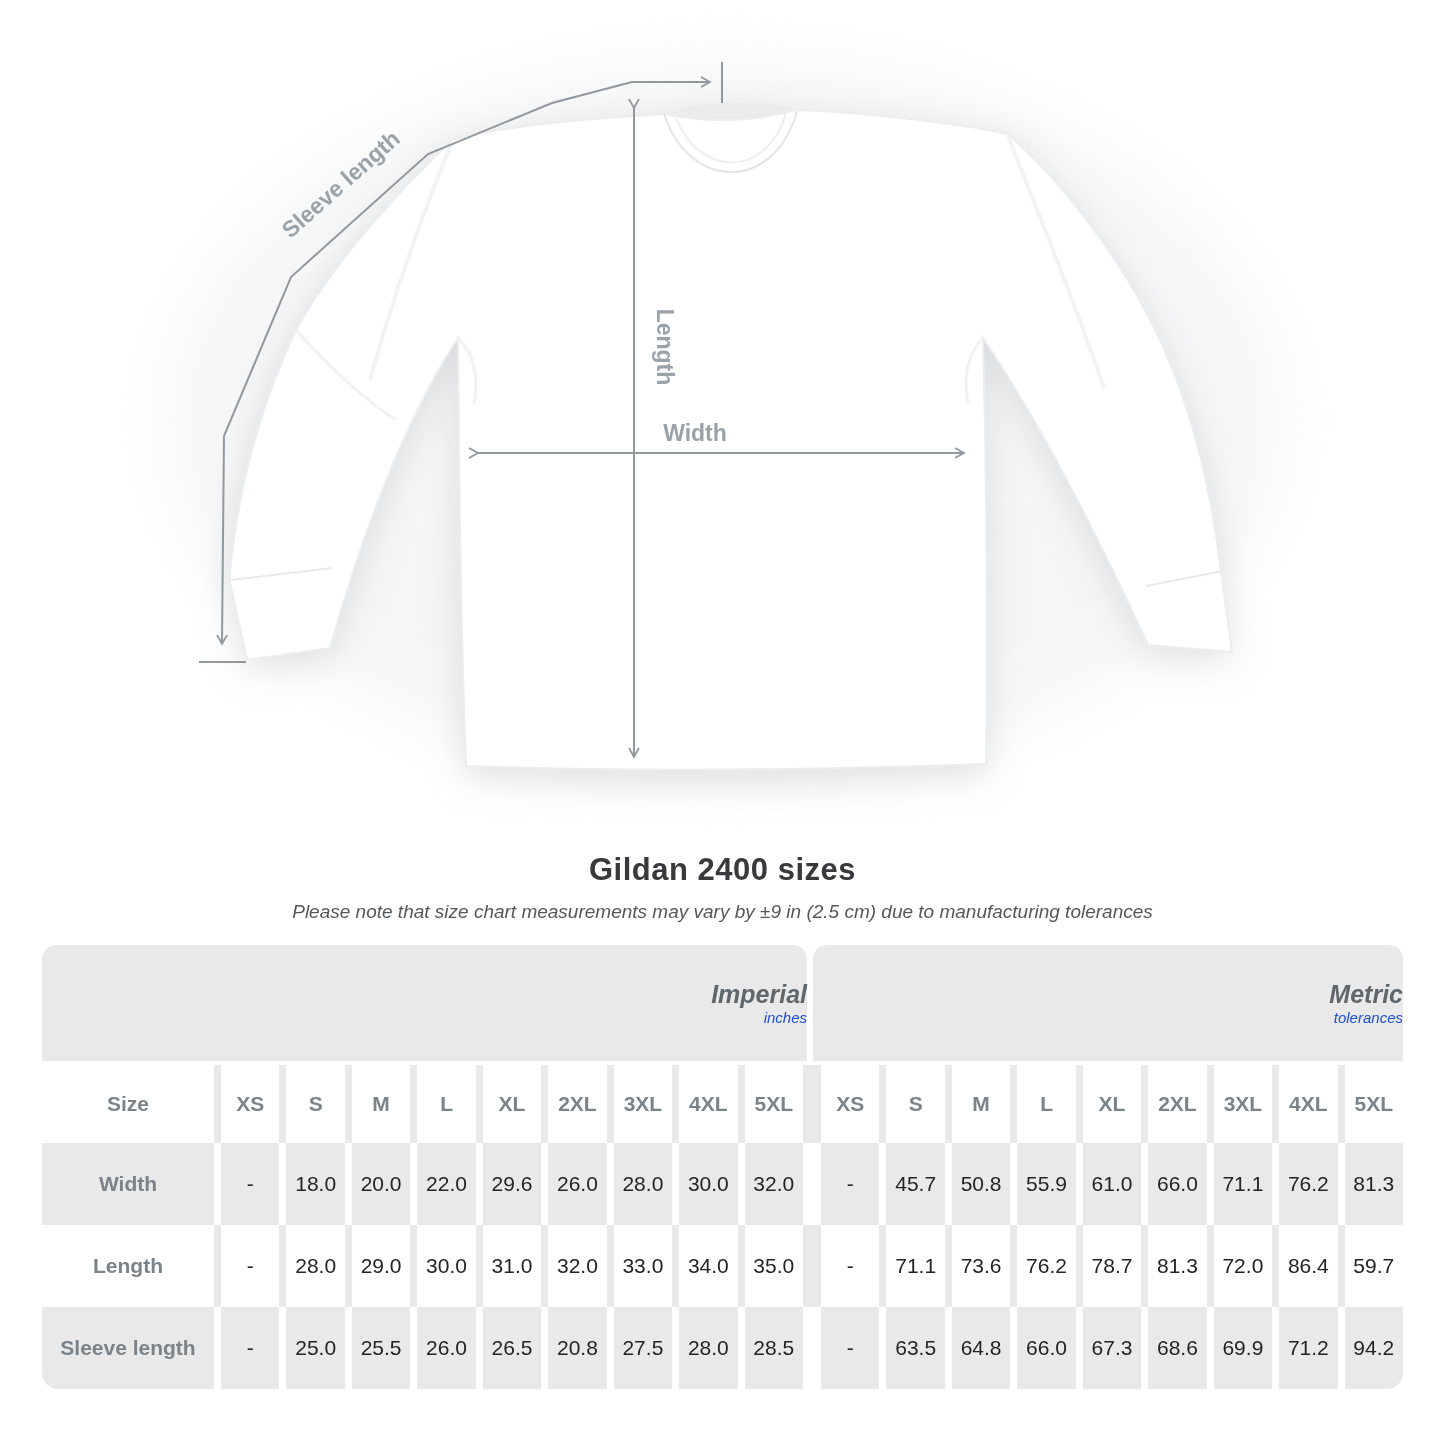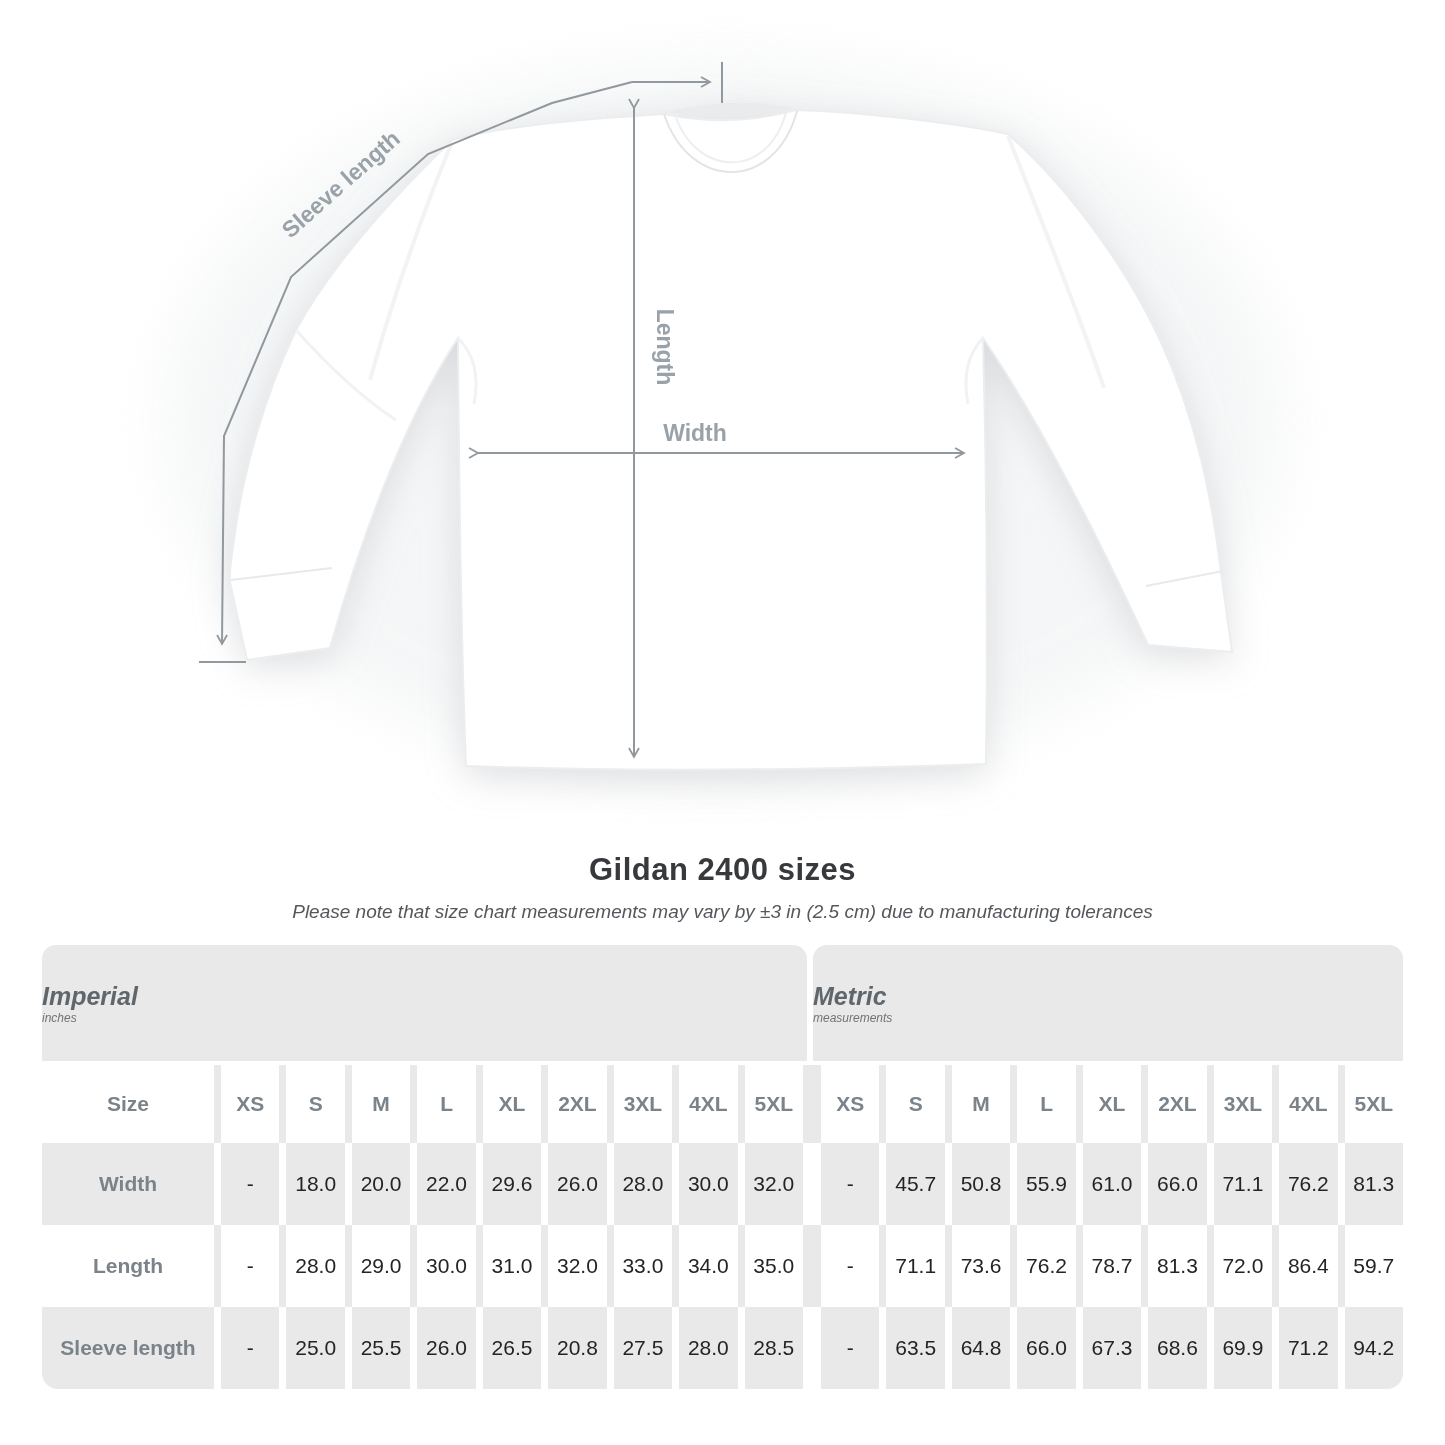--- a/index.html
+++ b/index.html
@@ -17,26 +17,26 @@
   .page-subtitle{
     position:absolute;left:0;top:901px;width:1445px;text-align:center;
     font-size:19px;font-style:italic;color:#54585c;
   }
 
   
   .tablewrap{position:absolute;left:42px;top:945px;width:1361px;}
   .band{display:flex;height:116px;}
   .band-section{
     background:#e9e9e9;border-radius:14px 14px 0 0;
-    display:flex;flex-direction:column;align-items:flex-start;justify-content:center;
+    display:flex;flex-direction:column;align-items:flex-end;justify-content:center;
   }
   .band-imperial{width:765px;margin-right:6px;}
   .band-metric{flex:1;}
   .band-name{font-size:25px;font-weight:bold;font-style:italic;color:#5f666c;}
-  .band-unit{font-size:12px;font-style:italic;color:#737373;}
+  .band-unit{font-size:15px;font-style:italic;color:#1d4ed8;}
 
   .trow{
     display:grid;
     grid-template-columns:172px repeat(9,1fr) 4px repeat(9,1fr);
     column-gap:7px;align-items:stretch;
   }
   .trow .cell{display:flex;align-items:center;justify-content:center;}
   .row-header{height:78px;margin-top:4px;background:#e9e9e9;}
   .row-header .cell{background:#ffffff;}
   .row-white{height:82px;background:#e9e9e9;}
@@ -115,32 +115,32 @@
 
     <g fill="#9aa2a9" font-size="23" font-weight="bold">
       <text x="695" y="441" text-anchor="middle">Width</text>
       <text transform="translate(657,347) rotate(90)" text-anchor="middle">Length</text>
       <text transform="translate(346,190) rotate(-41.5)" text-anchor="middle">Sleeve length</text>
     </g>
   </svg>
 
   
   <div class="page-title">Gildan 2400 sizes</div>
-  <div class="page-subtitle">Please note that size chart measurements may vary by ±3 in (2.5 cm) due to manufacturing tolerances</div>
+  <div class="page-subtitle">Please note that size chart measurements may vary by ±9 in (2.5 cm) due to manufacturing tolerances</div>
 
   
   <div class="tablewrap">
     <div class="band">
       <div class="band-section band-imperial">
         <div class="band-name">Imperial</div>
         <div class="band-unit">inches</div>
       </div>
       <div class="band-section band-metric">
         <div class="band-name">Metric</div>
-        <div class="band-unit">measurements</div>
+        <div class="band-unit">tolerances</div>
       </div>
     </div>
     <div id="size-grid">
         <div class="trow row-header">
           <div class="cell head-cell">Size</div>
           <div class="cell head-cell">XS</div>
           <div class="cell head-cell">S</div>
           <div class="cell head-cell">M</div>
           <div class="cell head-cell">L</div>
           <div class="cell head-cell">XL</div>

